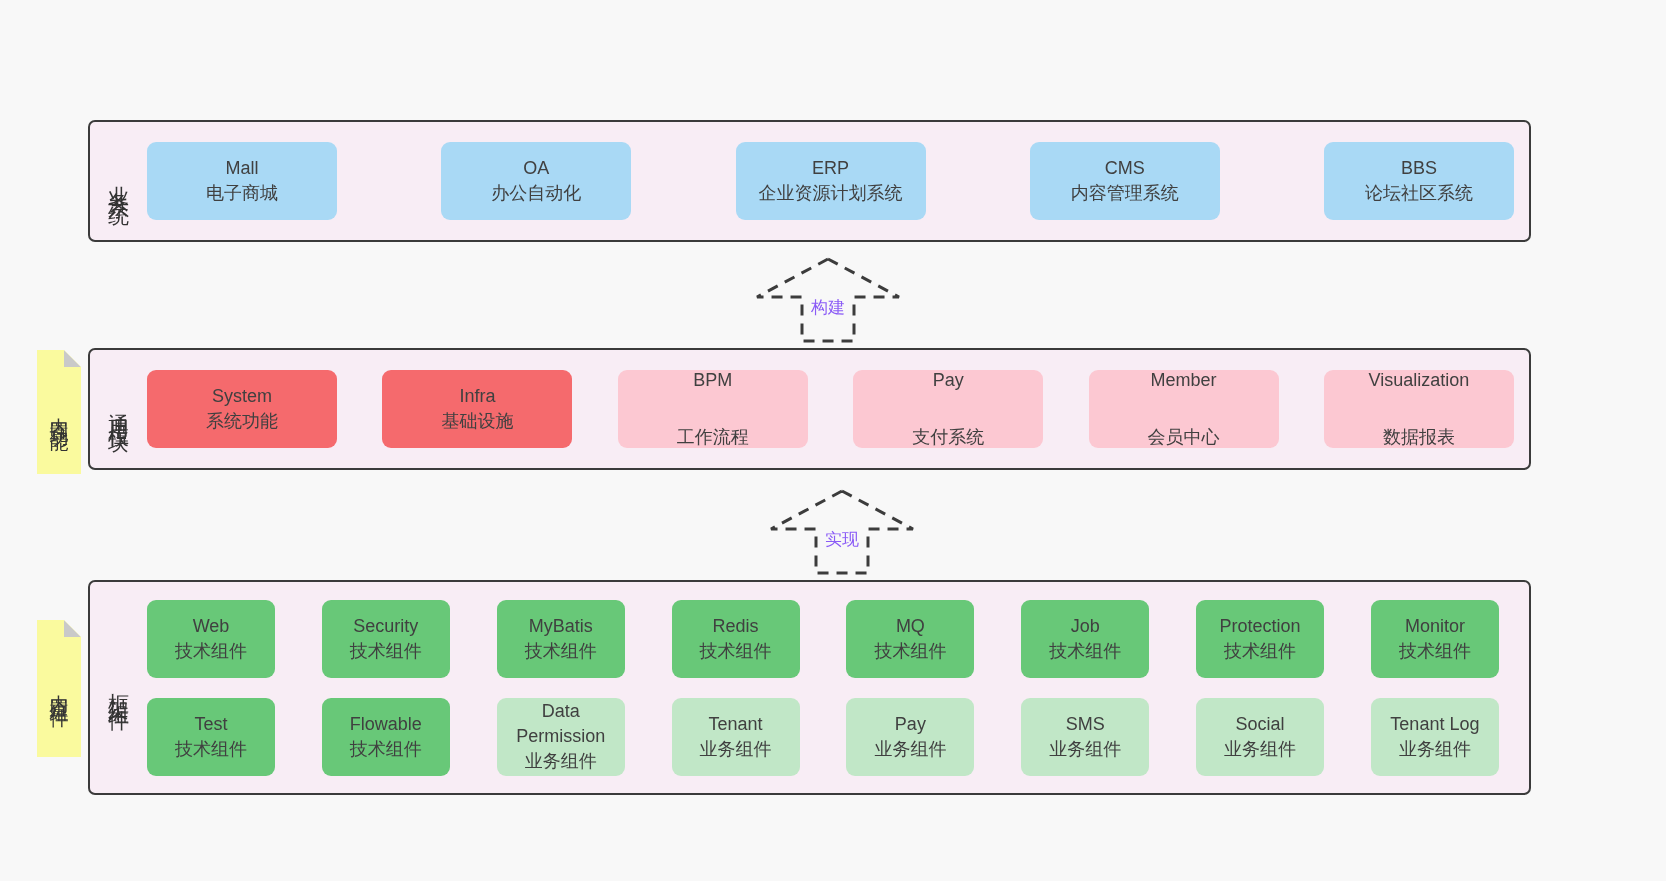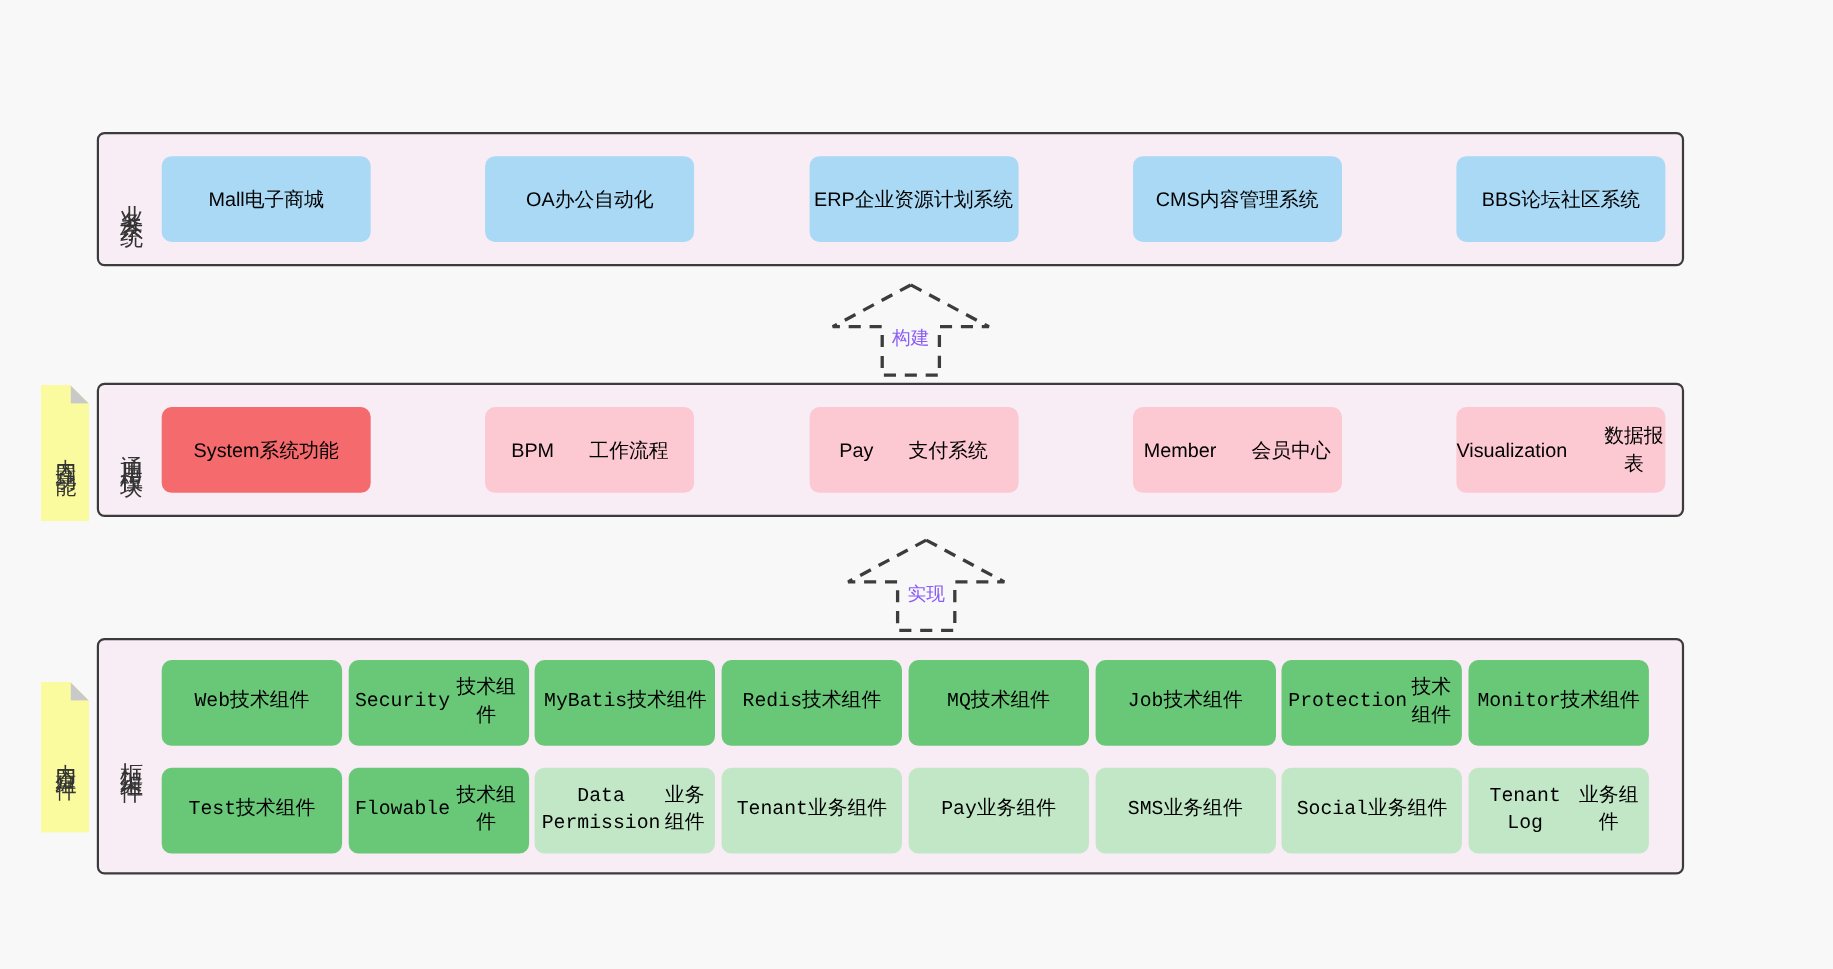--- a/index.html
+++ b/index.html
@@ -21,28 +21,28 @@
     width:57px; display:flex; justify-content:center; align-items:center;
     writing-mode:vertical-lr; text-orientation:upright;
     font-size:21px; letter-spacing:6px; color:#333; height:100%;
   }
   .boxes {
     flex:1; display:flex; justify-content:space-between;
     padding-right:15px; align-items:center;
   }
   .rows { flex:1; display:flex; flex-direction:column; gap:20px; padding-right:15px; }
   .box {
-    height:78px; border-radius:9px; display:flex; flex-direction:row;
+    height:78px; border-radius:9px; display:flex; flex-direction:column;
     justify-content:center; align-items:center; text-align:center;
-    font-size:18px; line-height:25px; color:#000000;
+    font-size:18px; line-height:25px; color:#404040;
   }
   .box .en { display:block; }
   .box .zh { display:block; }
   .w190 { width:190px; }
-  .w140 { width:164px; padding:0 6px;font-family:Liberation Mono, monospace; }
+  .w140 { width:128px; padding:0 6px; }
   .blue  { background:#a9d9f5; }
   .red   { background:#f56a6d; }
   .pink  { background:#fcc8d2;gap:32px; }
   .green { background:#68c878; }
   .lgreen{ background:#c1e7c7; }
   .sticky {
     position:absolute; left:37px; width:44px; background:#fafa9e;
     display:flex; justify-content:center; align-items:center;
     writing-mode:vertical-lr; text-orientation:upright;
     font-size:19px; letter-spacing:5px; color:#333;
@@ -107,20 +107,24 @@
     <span class="fold"></span>
   </div>
 
   <div class="section mid">
     <div class="vlabel">通用模块</div>
     <div class="boxes">
       <div class="box w190 red">
         <span class="en">System</span>
         <span class="zh">系统功能</span>
       </div>
+      <div class="box w190 red">
+        <span class="en">Infra</span>
+        <span class="zh">基础设施</span>
+      </div>
       <div class="box w190 pink">
         <span class="en">BPM</span>
         <span class="zh">工作流程</span>
       </div>
       <div class="box w190 pink">
         <span class="en">Pay</span>
         <span class="zh">支付系统</span>
       </div>
       <div class="box w190 pink">
         <span class="en">Member</span>

